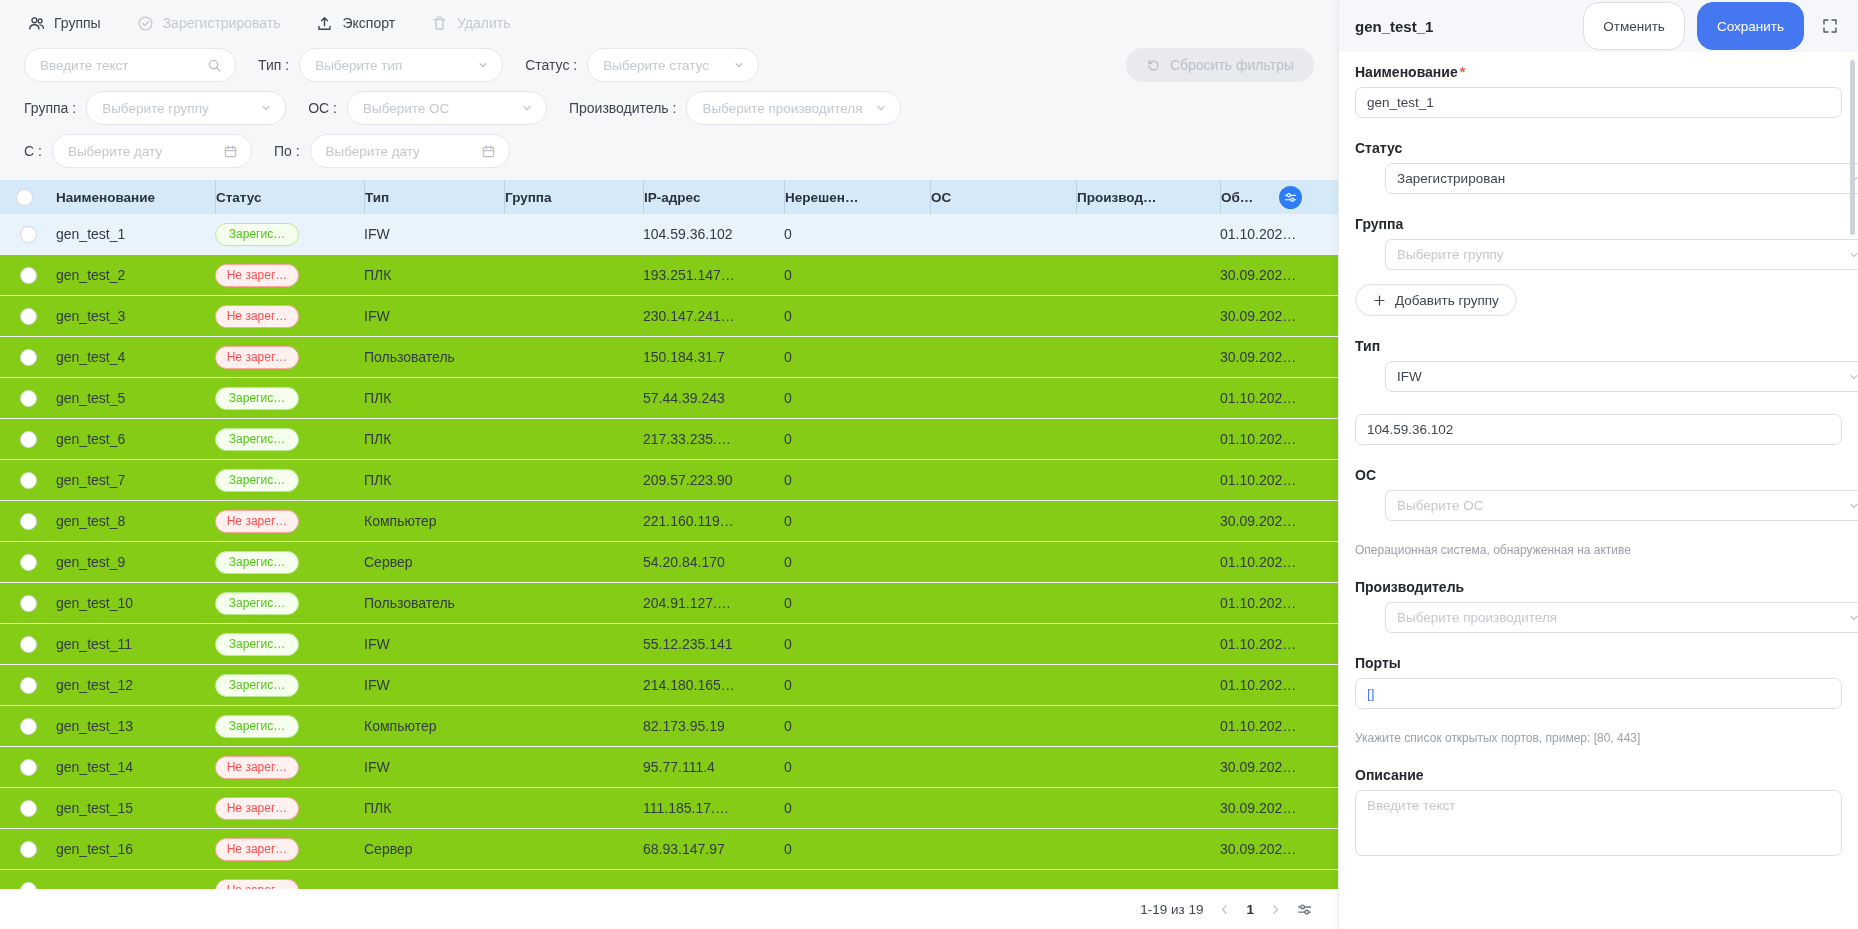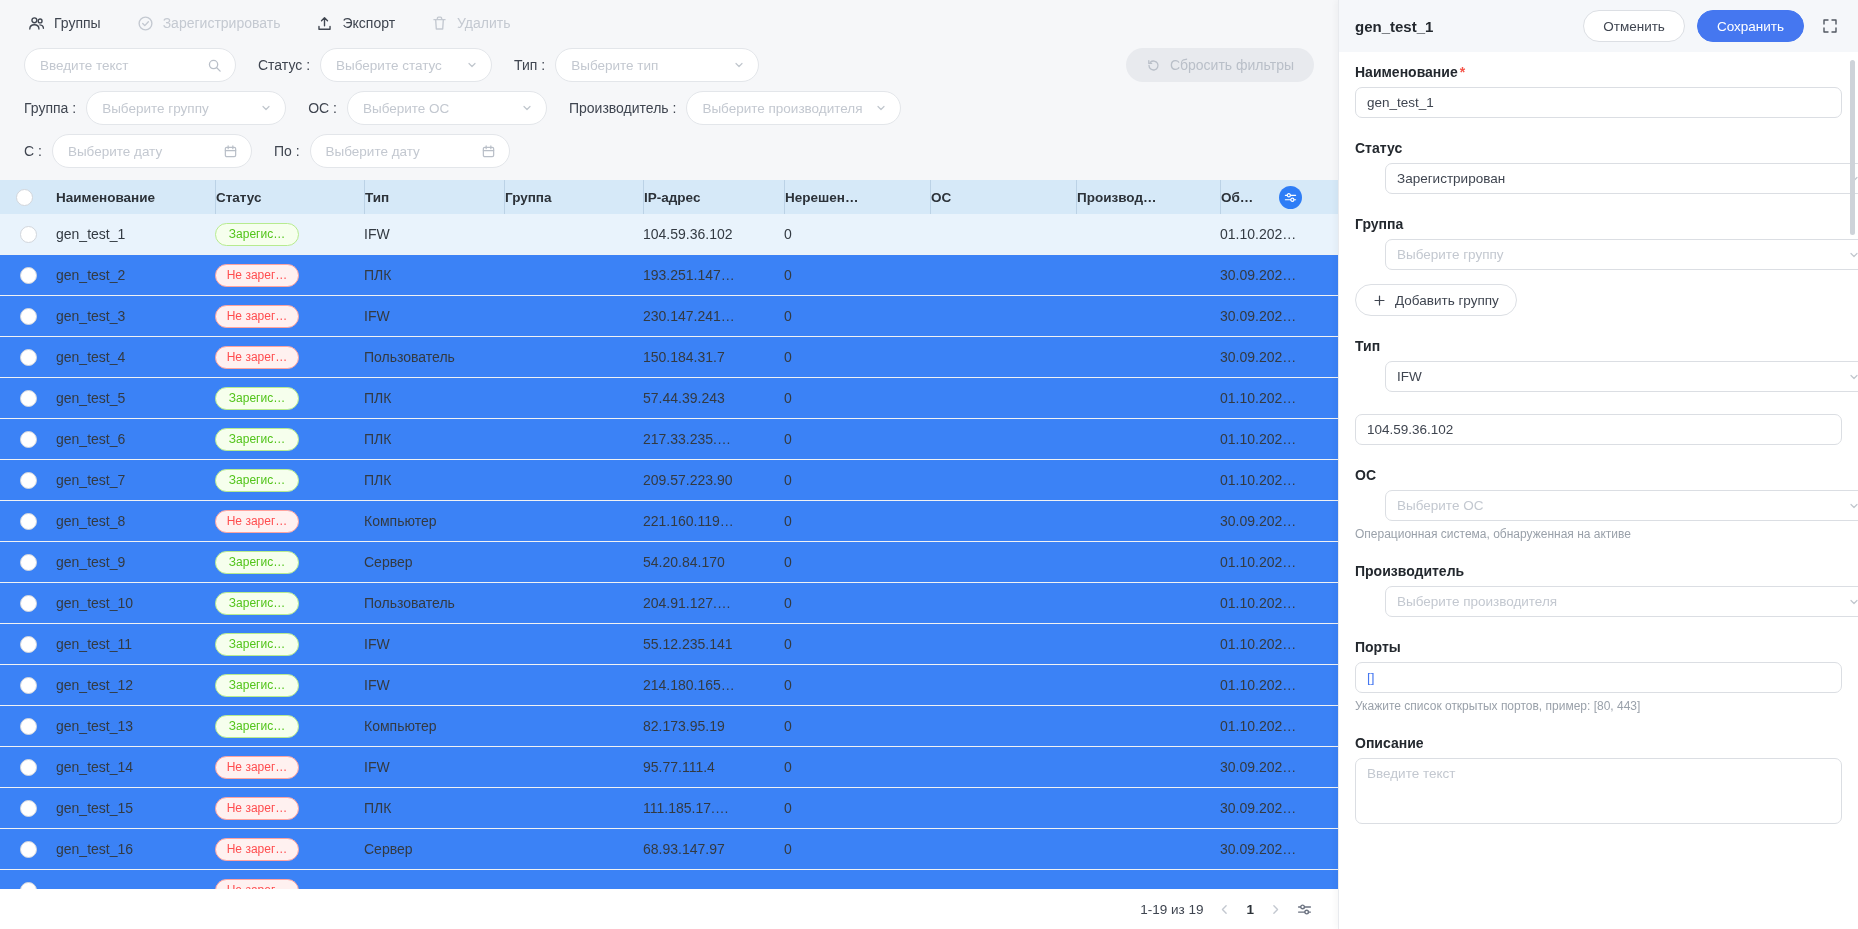--- a/index.html
+++ b/index.html
@@ -45,58 +45,58 @@
                   color: #2c3239; padding-right: 8px; overflow: hidden; white-space: nowrap; }
   .thead .hcell.sep { border-left: 1px solid rgba(125, 158, 190, 0.30); padding-left: 0; }
   .thead .hcell > span.htxt { margin-left: 0; }
   .hcell.last { justify-content: space-between; padding-right: 36px; }
   .header-gear { width: 23px; height: 23px; border-radius: 50%; background: var(--accent2, #2e7df6);
                  display: inline-flex; align-items: center; justify-content: center; cursor: pointer; flex: none; border: none; }
   .checkbox-cell { display: flex; justify-content: center; align-items: center; height: 100%; }
   .circle-checkbox { width: 17px; height: 17px; border-radius: 50%; border: 1.5px solid #d2d6dc; background: #fff;
                      display: inline-block; cursor: pointer; }
   .tbody { flex: 1; overflow: hidden; }
-  .trow { height: 41px; border-bottom: 1px solid #f0f2f4; font-size: 14px; color: #333a42; background: #3b82f6; cursor: pointer; }
+  .trow { height: 41px; border-bottom: 1px solid #f0f2f4; font-size: 14px; color: #333a42; background: #84cc16; cursor: pointer; }
   .trow.selected { background: var(--selected-row-bg, #e9f3fc); }
   .cell { padding-right: 10px; overflow: hidden; white-space: nowrap; }
   .badge { display: inline-flex; align-items: center; justify-content: center; height: 23px; min-width: 84px;
            padding: 0 10px; border-radius: 12px; font-size: 12px; white-space: nowrap; }
   .badge-green { color: var(--success, #52c41a); background: #f6ffed; border: 1px solid #b7eb8f; }
   .badge-red   { color: var(--danger, #ff4d4f); background: #fff1f0; border: 1px solid #ffa39e; }
 
   .pagination { height: 40px; flex: none; background: #fff; display: flex; align-items: center;
                 justify-content: flex-end; gap: 15px; padding: 0 26px; font-size: 13.5px; color: #3f4550; }
   .pg-btn { color: #c3c8d0; background: none; border: none; display: inline-flex; cursor: pointer; }
   .pg-current { font-weight: 600; color: #2c3239; }
   .pg-settings { color: #6b7280; background: none; border: none; display: inline-flex; cursor: pointer; }
 
   
   .panel { width: 520px; height: 100%; background: #fff; border-left: 1px solid #e8eaee;
            box-shadow: -2px 0 6px rgba(0,0,0,0.04); position: relative; display: flex; flex-direction: column; }
   .panel-header { height: 52px; flex: none; background: #f5f7fa; display: flex; align-items: center;
                   padding: 0 20px 0 16px; gap: 12px; }
   .panel-title { font-size: 15px; font-weight: 700; color: #23282e; margin-right: auto; }
-  .btn { height: 32px; border-radius: 16px; font: inherit; font-size: 13.5px; padding: 0 19px; cursor: pointer; }
+  .btn { height: 48px; border-radius: 16px; font: inherit; font-size: 13.5px; padding: 0 19px; cursor: pointer; }
   .btn-secondary { background: #fff; border: 1px solid #dcdfe4; color: #3f4550; }
   .btn-primary { background: var(--accent, #4577f0); border: 1px solid var(--accent, #4577f0); color: #fff; }
   .expand-btn { background: none; border: none; color: #525861; display: inline-flex; margin-left: 6px; cursor: pointer; }
 
   .panel-body { flex: 1; overflow: hidden; padding: 0 16px; }
   .field { margin-top: 22px; }
   .field:first-child { margin-top: 12px; }
   .field-label { font-size: 14px; font-weight: 700; color: #23282e; margin-bottom: 7px; }
   .req { color: #f5554a; margin-left: 2px; }
   .input, .fselect { width: 100%; height: 31px; border: 1px solid #dbdee3; border-radius: 7px;
                      padding: 0 11px; font: inherit; font-size: 13.5px; color: #3f4550; background: #fff; outline: none; }
   .input::placeholder { color: #c3c8d0; }
   .input.ports-value { color: var(--accent, #4577f0); }
   .fselect { display: flex; align-items: center; justify-content: space-between; cursor: pointer; gap: 8px; margin-left: 30px; }
   .fselect .val { white-space: nowrap; overflow: hidden; }
   .fselect .ph { color: #c3c8d0; white-space: nowrap; overflow: hidden; }
-  .help { font-size: 12px; color: #9aa1aa; margin-top: 6px; }
+  .help { font-size: 12px; color: #9aa1aa; margin-top: 22px; }
   .add-group-wrap { margin-top: 14px; }
   .add-group { height: 32px; border-radius: 16px; border: 1px solid #dcdfe4; background: #fff; color: #3f4550;
                font: inherit; font-size: 13.5px; display: inline-flex; align-items: center; gap: 9px; padding: 0 17px; cursor: pointer; }
   textarea.input { height: 66px; padding-top: 7px; resize: none; display: block; }
   .scroll-thumb { position: absolute; right: 3px; top: 60px; width: 5px; height: 175px; border-radius: 3px;
                   background: #ced3d9; cursor: pointer; }
 </style>
 </head>
 <body>
 
@@ -149,34 +149,34 @@
           <input placeholder="Введите текст" style="">
           <span class="icon gray-ic">
             <svg width="15" height="15" viewBox="0 0 16 16" fill="none" stroke="currentColor" stroke-width="1.4" stroke-linecap="round">
                 <circle cx="7" cy="7" r="4.4"></circle>
                 <path d="M10.4 10.4L14 14"></path>
               </svg>
           </span>
         </label>
       </div>
       <div class="fgroup">
+        <span class="flabel">Тип :</span>
+        <div class="pill select-pill" style="width:204px">
+          <span class="ph">Выберите тип</span>
+          <span class="icon chev">
+            <svg width="12" height="12" viewBox="0 0 16 16" fill="none" stroke="currentColor" stroke-width="1.6" stroke-linecap="round" stroke-linejoin="round">
+                <path d="M4 6l4 4 4-4"></path>
+              </svg>
+          </span>
+        </div>
+      </div>
+      <div class="fgroup">
         <span class="flabel">Статус :</span>
         <div class="pill select-pill" style="width:172px">
           <span class="ph">Выберите статус</span>
-          <span class="icon chev">
-            <svg width="12" height="12" viewBox="0 0 16 16" fill="none" stroke="currentColor" stroke-width="1.6" stroke-linecap="round" stroke-linejoin="round">
-                <path d="M4 6l4 4 4-4"></path>
-              </svg>
-          </span>
-        </div>
-      </div>
-      <div class="fgroup">
-        <span class="flabel">Тип :</span>
-        <div class="pill select-pill" style="width:204px">
-          <span class="ph">Выберите тип</span>
           <span class="icon chev">
             <svg width="12" height="12" viewBox="0 0 16 16" fill="none" stroke="currentColor" stroke-width="1.6" stroke-linecap="round" stroke-linejoin="round">
                 <path d="M4 6l4 4 4-4"></path>
               </svg>
           </span>
         </div>
       </div>
       <button class="reset-btn">
         <span class="icon">
           <svg width="15" height="15" viewBox="0 0 16 16" fill="none" stroke="currentColor" stroke-width="1.4" stroke-linecap="round" stroke-linejoin="round">

